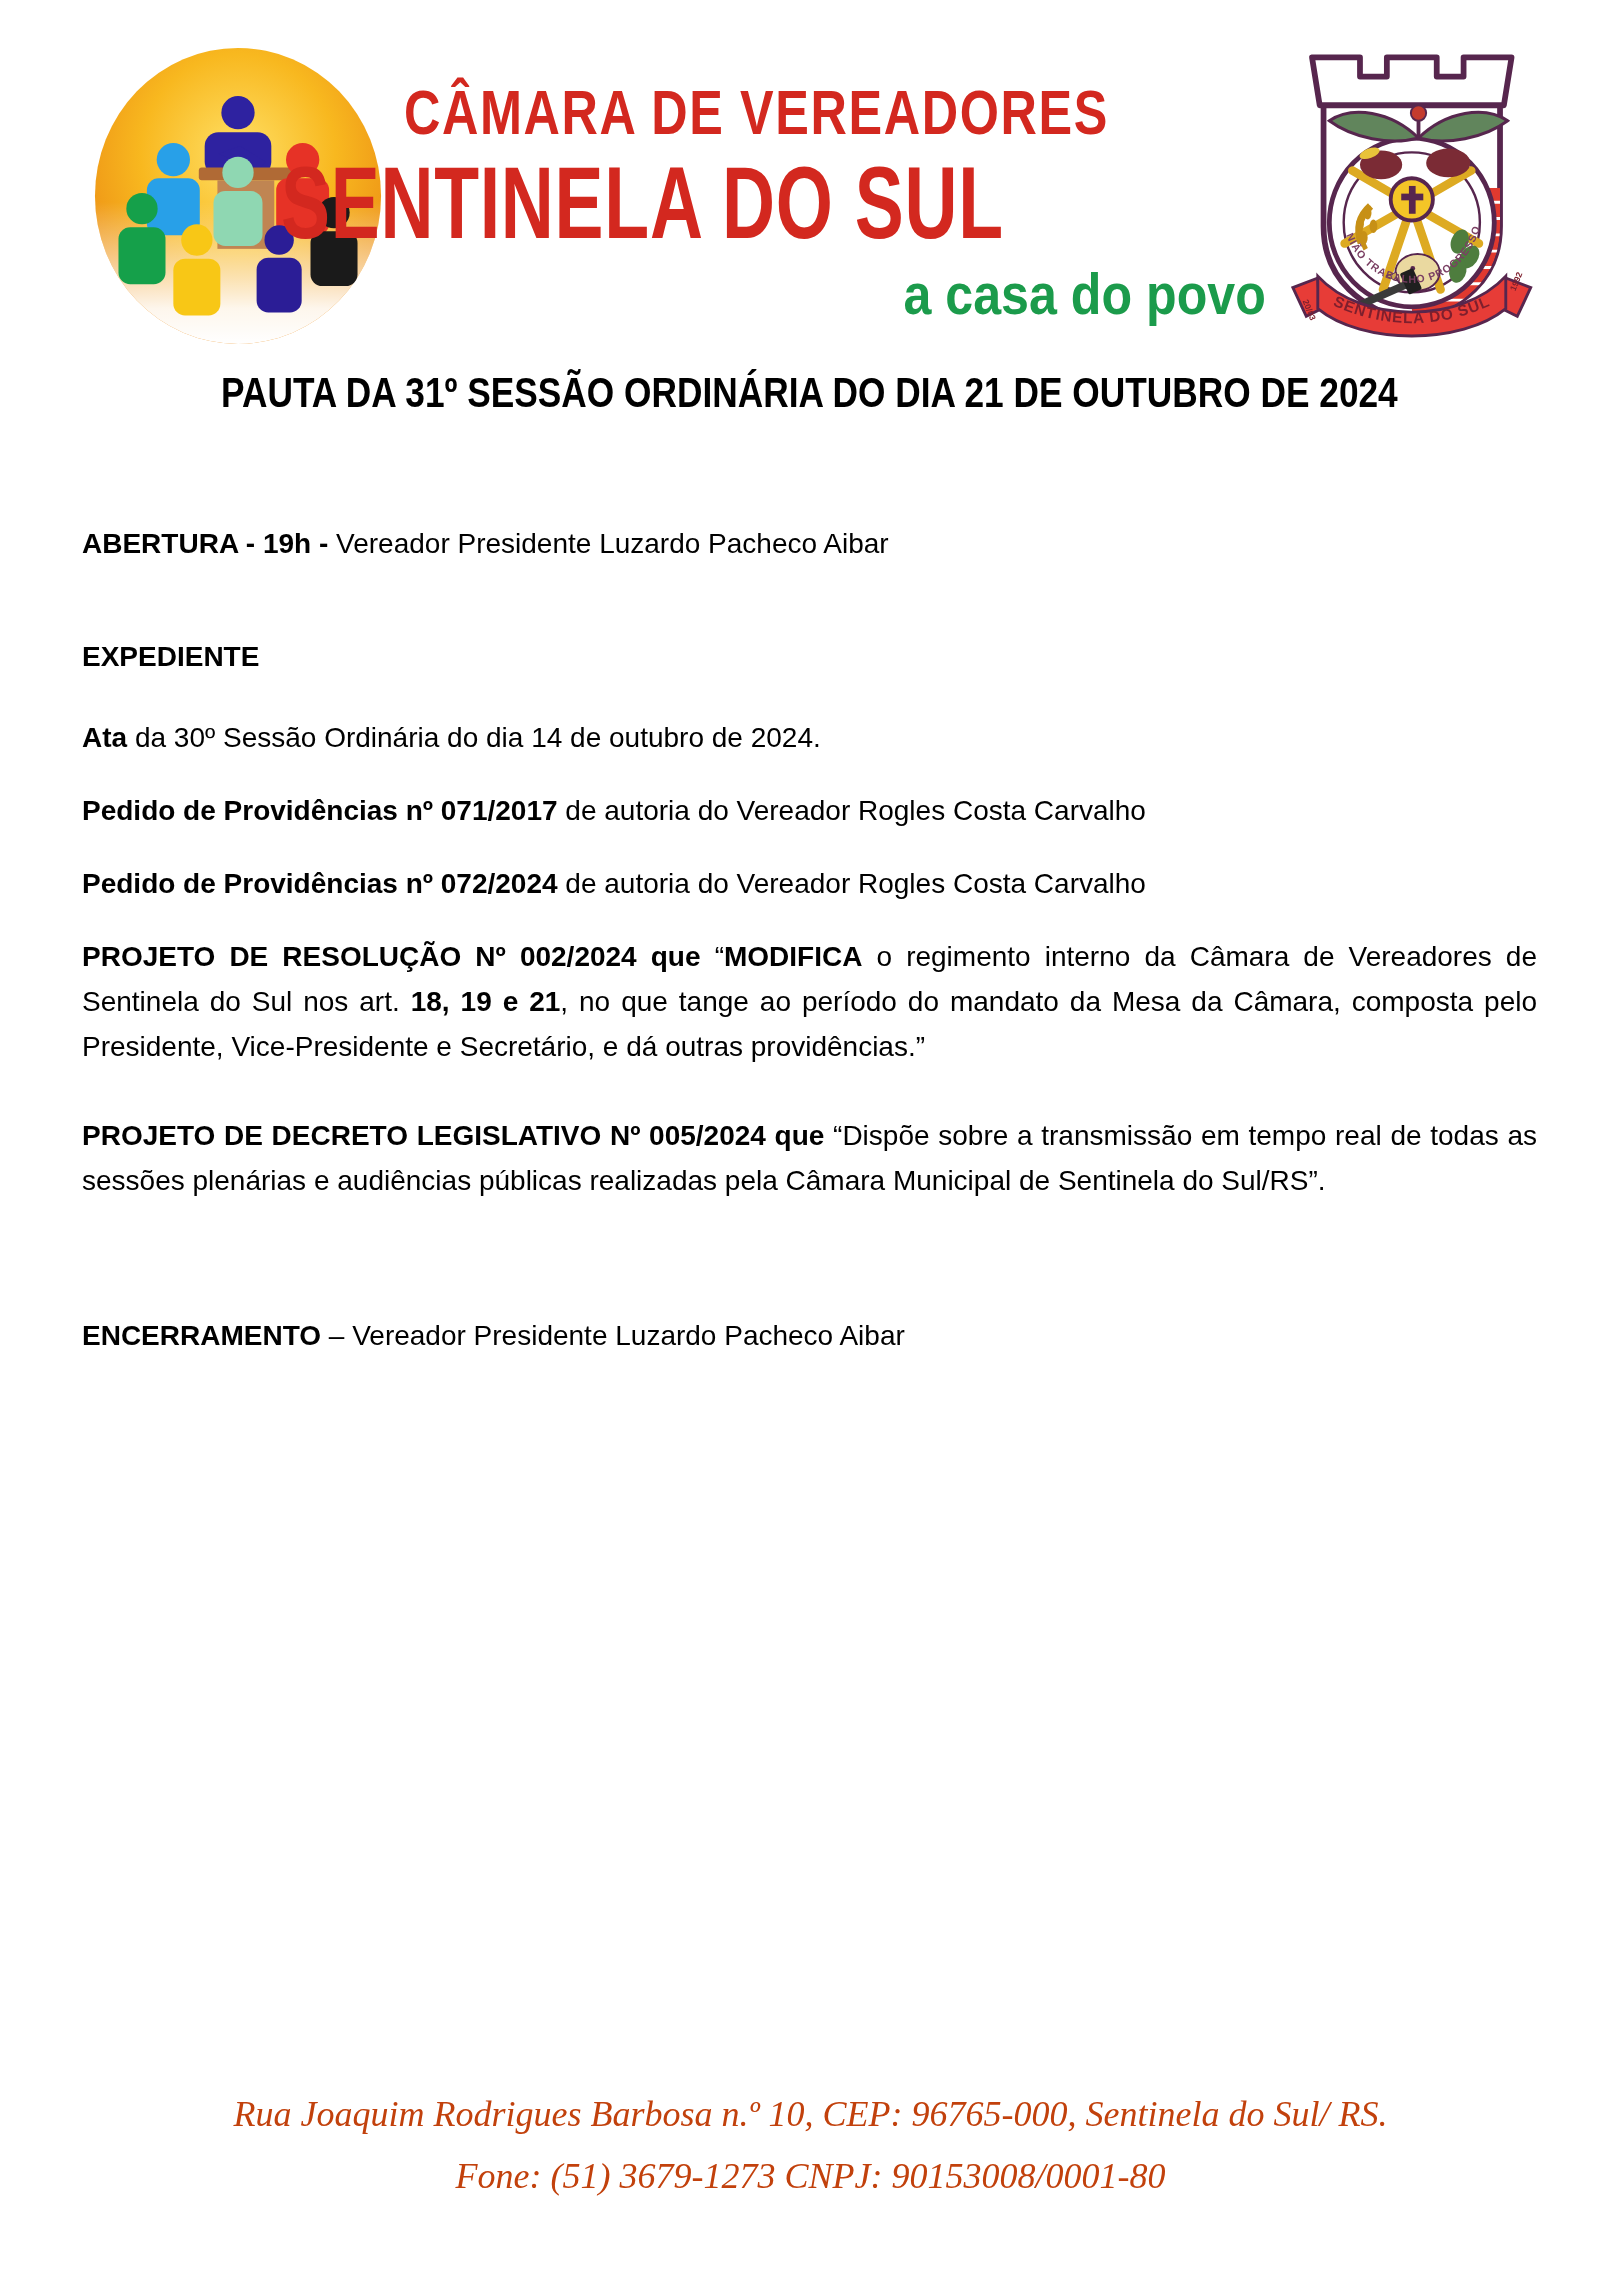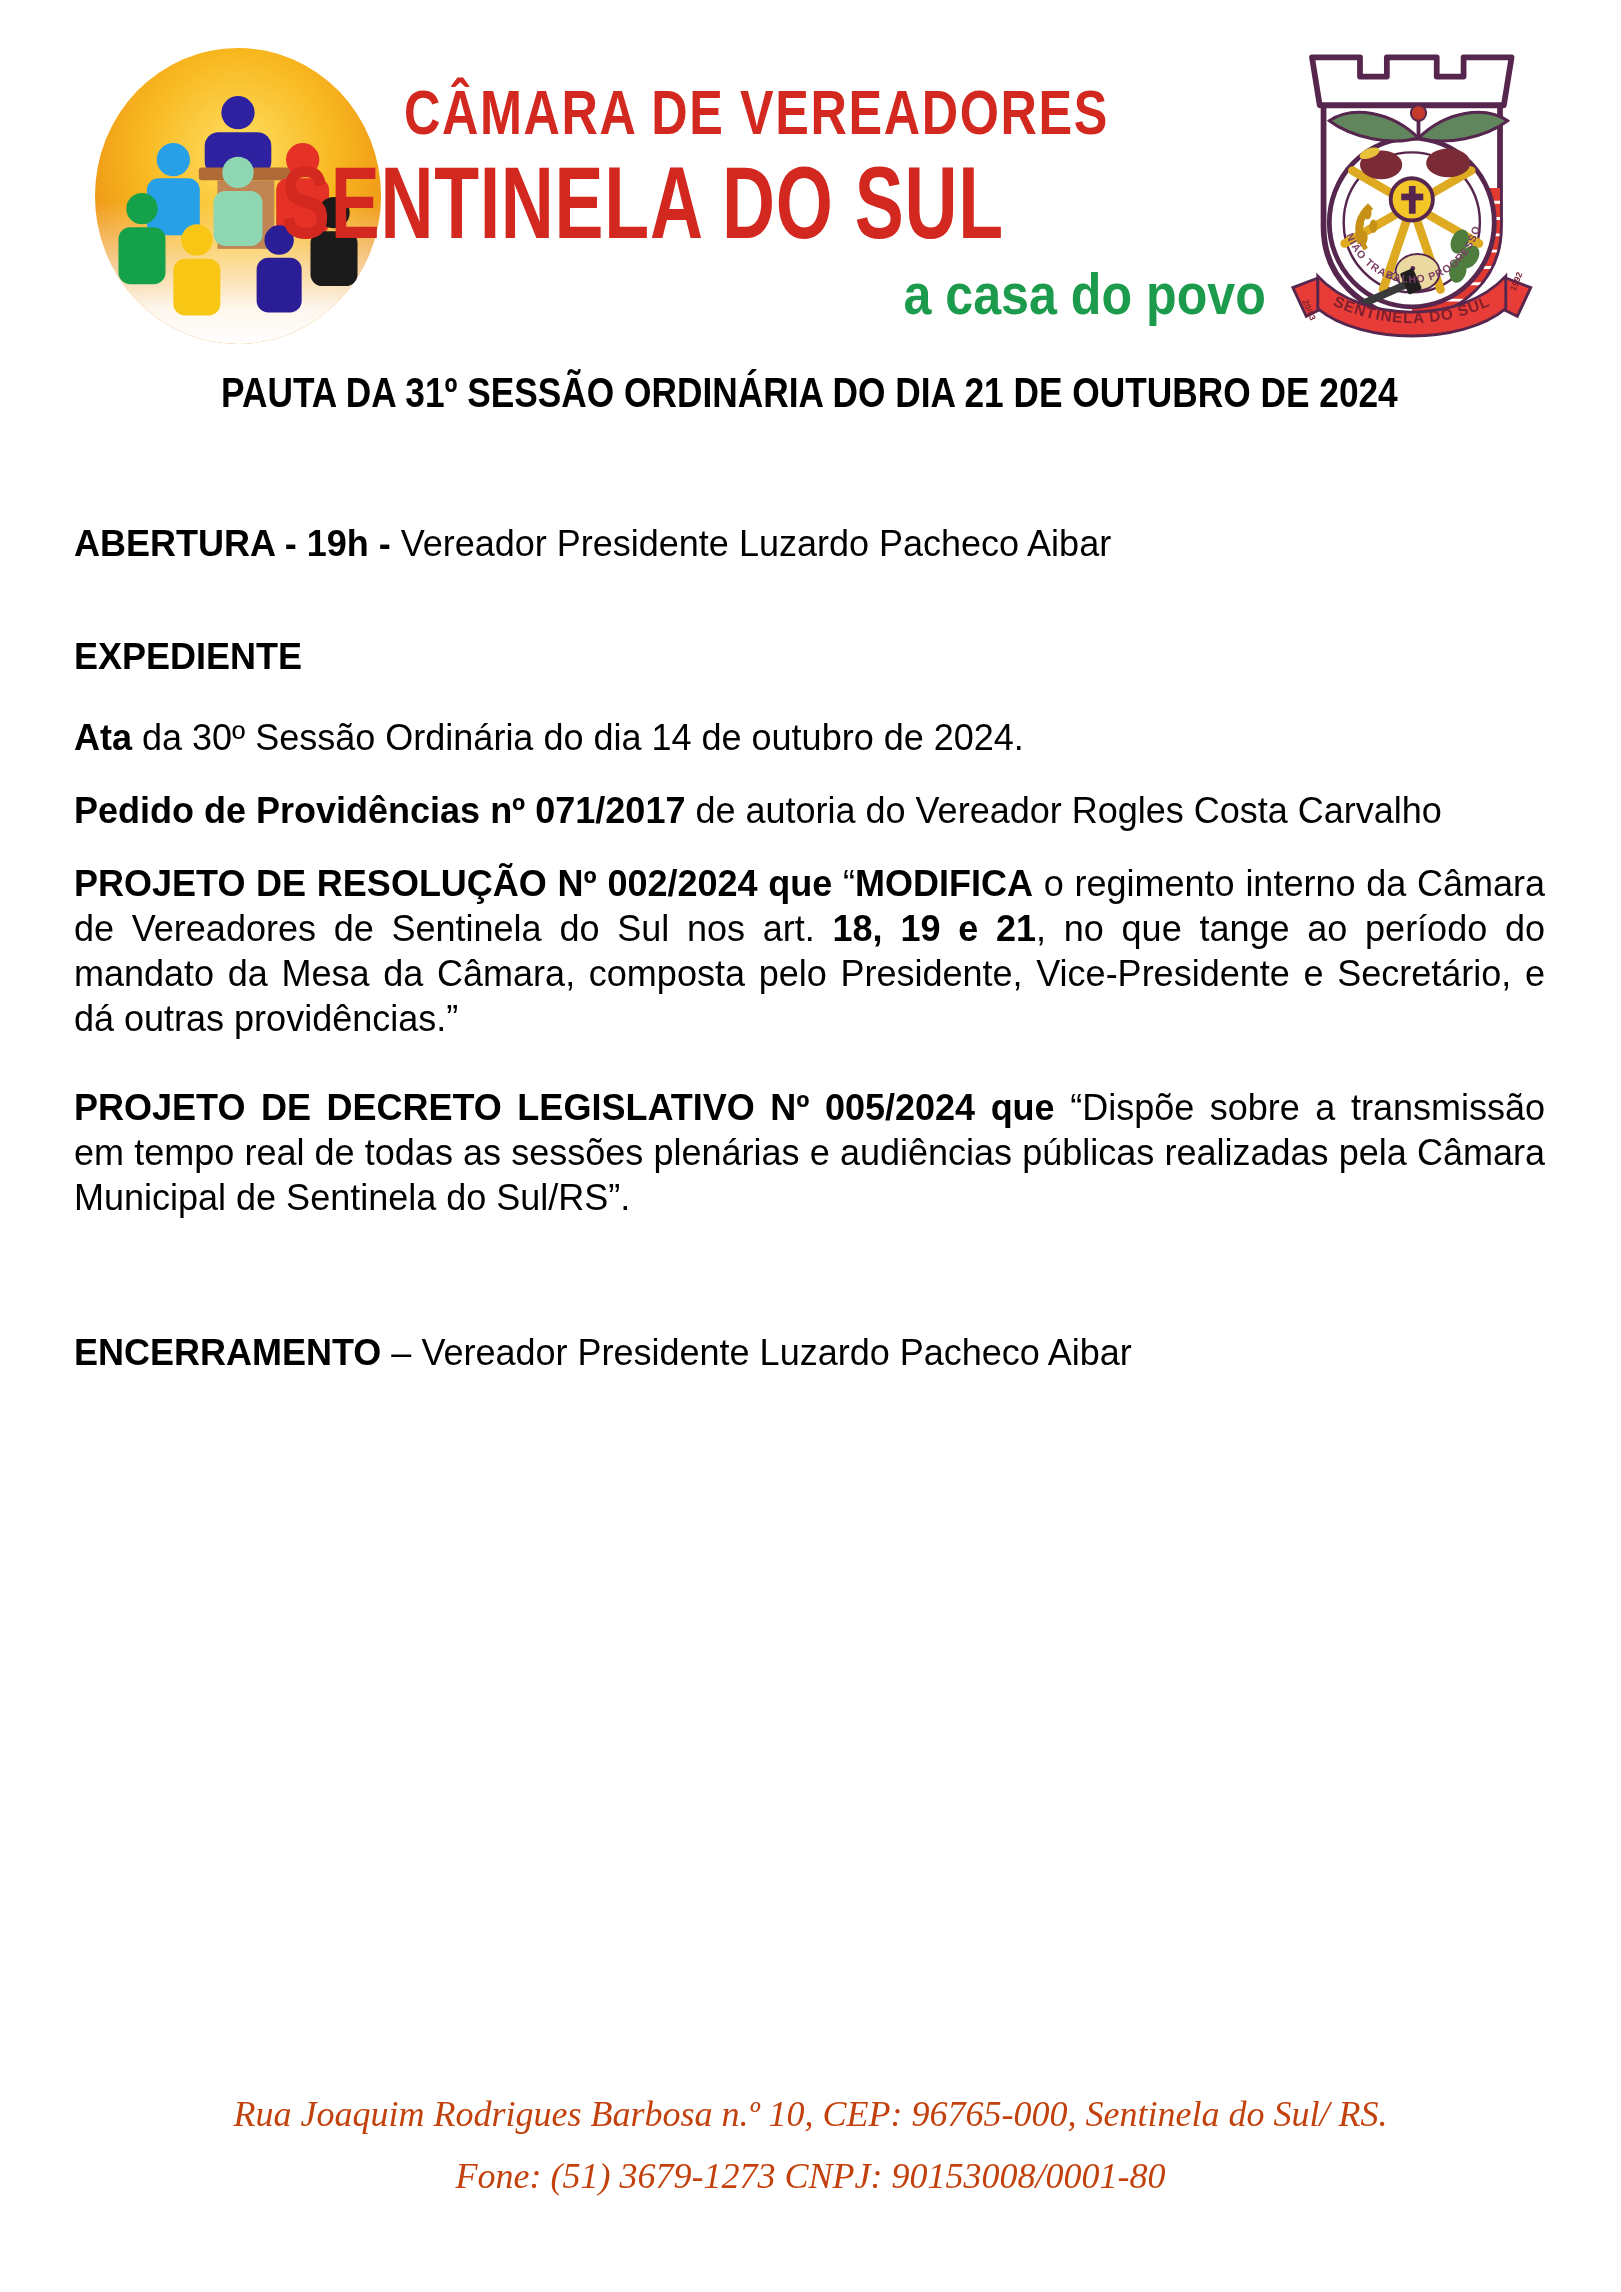--- a/index.html
+++ b/index.html
@@ -31,21 +31,21 @@
     margin-top:11.8px;align-self:flex-end;margin-right:19.6px;
     transform:scaleX(0.88);transform-origin:right top;white-space:nowrap;
   }
   
   .content{padding:0 76px 0 74px;}
   .title-wrap{text-align:center;margin-top:59px;}
   .title-text{
     display:inline-block;font-weight:bold;font-size:42px;line-height:49px;
     transform:scaleX(0.84);white-space:nowrap;
   }
-  .para{font-size:36px;line-height:45px;margin:0;}
+  .para{font-size:28px;line-height:45px;margin:8px;}
   .just{text-align:justify;}
   .mt-abertura{margin-top:104px;}
   .mt-expediente{margin-top:68px;}
   .mt-ata{margin-top:36px;}
   .mt-std{margin-top:28px;}
   .mt-decreto{margin-top:44px;}
   .mt-encerramento{margin-top:110px;}
   
   .footer{
     position:absolute;left:0;right:0;bottom:86px;
@@ -239,20 +239,21 @@
     </div>
 
     <p class="para mt-abertura"><b>ABERTURA - 19h - </b><span>Vereador Presidente Luzardo Pacheco Aibar</span></p>
 
     <p class="para mt-expediente"><b>EXPEDIENTE</b></p>
 
     <p class="para mt-ata"><b>Ata</b><span> da 30º Sessão Ordinária do dia 14 de outubro de 2024.</span></p>
 
     <p class="para mt-std"><b>Pedido de Providências nº 071/2017</b><span> de autoria do Vereador Rogles Costa Carvalho</span></p>
 
+    <p class="para mt-std"><b>Pedido de Providências nº 072/2024</b><span> de autoria do Vereador Rogles Costa Carvalho</span></p>
 
     <p class="para just mt-std"><b>PROJETO DE RESOLUÇÃO Nº 002/2024 que </b><span>“</span><b>MODIFICA</b><span> o regimento interno da Câmara de Vereadores de Sentinela do Sul nos art. </span><b>18, 19 e 21</b><span>, no que tange ao período do mandato da Mesa da Câmara, composta pelo Presidente, Vice-Presidente e Secretário, e dá outras providências.”</span></p>
 
     <p class="para just mt-decreto"><b>PROJETO DE DECRETO LEGISLATIVO Nº 005/2024 que </b><span>“Dispõe sobre a transmissão em tempo real de todas as sessões plenárias e audiências públicas realizadas pela Câmara Municipal de Sentinela do Sul/RS”.</span></p>
 
     <p class="para mt-encerramento"><b>ENCERRAMENTO</b><span> – Vereador Presidente Luzardo Pacheco Aibar</span></p>
   </div>
 
   <div class="footer">
     <div>Rua Joaquim Rodrigues Barbosa n.º 10, CEP: 96765-000,  Sentinela do Sul/ RS.</div>

